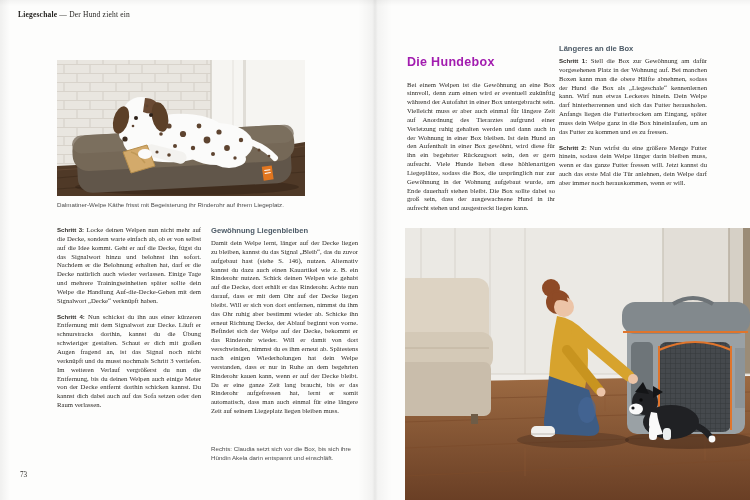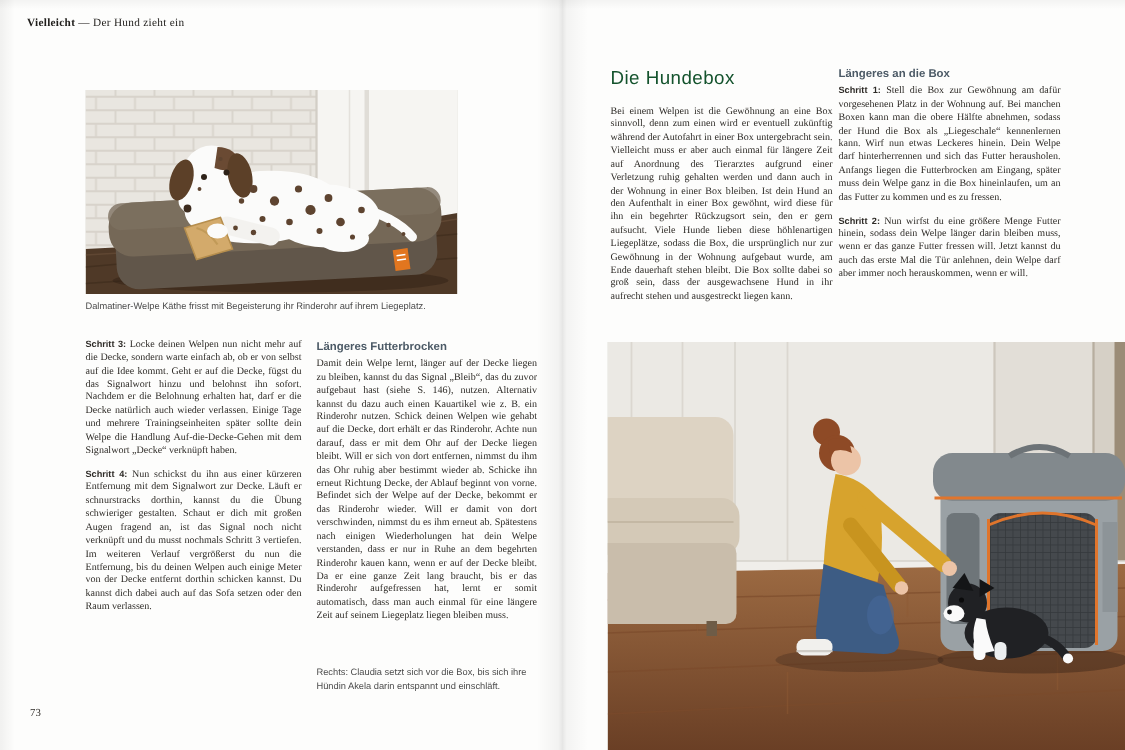--- a/index.html
+++ b/index.html
@@ -18,34 +18,34 @@
   .caption{font-family:"Liberation Sans", sans-serif;font-size:6.2px;line-height:1.5;color:#4b4b4b;}
   #caption-left{position:absolute;left:57px;top:200px;width:248px;}
   #caption-right{position:absolute;left:211px;top:444px;width:150px;}
   .col{position:absolute;font-size:6.7px;line-height:1.32;color:#2e2b27;text-align:justify;}
   #col-l1{left:57px;top:226px;width:144px;}
   #col-l2{left:211px;top:226px;width:147px;}
   #col-r1{left:407px;top:44px;width:148px;}
   #col-r2{left:559px;top:44px;width:148px;}
   .para{margin:0 0 7px 0;}
   .step-label{font-family:"Liberation Sans", sans-serif;font-weight:700;font-size:6.1px;}
-  .h-big{font-family:"Liberation Sans", sans-serif;font-weight:400;font-size:12.5px;
-         color:#14532d;margin:0 0 10px 0;letter-spacing:.3px;}
+  .h-big{font-family:"Liberation Sans", sans-serif;font-weight:700;font-size:12.5px;
+         color:#a21caf;margin:10px 0 10px 0;letter-spacing:.3px;}
   .h-sub{font-family:"Liberation Sans", sans-serif;font-weight:700;font-size:7.6px;
          color:#4c5a66;margin:0 0 3px 0;}
   .pagenum{position:absolute;left:20px;top:471px;font-size:7.2px;color:#2e2b27;}
 </style>
 </head>
 <body>
 
 <div class="edgeL"></div>
 <div class="edgeT"></div>
 
 <div class="running-head">
-  <span class="bold">Vielleicht</span>
+  <span class="bold">Liegeschale</span>
   <span>—</span>
   <span>Der Hund zieht ein</span>
 </div>
 
 <div class="photo" id="photo-left">
   <svg viewBox="0 0 248 136" xmlns="http://www.w3.org/2000/svg">
     <defs>
       <pattern id="brick" width="26" height="18" patternUnits="userSpaceOnUse">
         <rect width="26" height="18" fill="#e9e6e0"></rect>
         <path d="M0 4.5H26 M0 13.5H26 M7 4.5V13.5 M20 13.5V18 M20 0V4.5" stroke="#d8d3cb" stroke-width="1.2" fill="none"></path>
@@ -118,21 +118,21 @@
 </div>
 
 <div class="caption" id="caption-left">Dalmatiner-Welpe Käthe frisst mit Begeisterung ihr Rinderohr auf ihrem Liegeplatz.</div>
 
 <div class="col" id="col-l1">
   <p class="para"><span class="step-label">Schritt 3:</span><span> Locke deinen Welpen nun nicht mehr auf die Decke, sondern warte einfach ab, ob er von selbst auf die Idee kommt. Geht er auf die Decke, fügst du das Signalwort hinzu und belohnst ihn sofort. Nachdem er die Belohnung erhalten hat, darf er die Decke natürlich auch wieder verlassen. Einige Tage und mehrere Trainingseinheiten später sollte dein Welpe die Handlung Auf-die-Decke-Gehen mit dem Signalwort „Decke“ verknüpft haben.</span></p>
   <p class="para"><span class="step-label">Schritt 4:</span><span> Nun schickst du ihn aus einer kürzeren Entfernung mit dem Signalwort zur Decke. Läuft er schnurstracks dorthin, kannst du die Übung schwieriger gestalten. Schaut er dich mit großen Augen fragend an, ist das Signal noch nicht verknüpft und du musst nochmals Schritt 3 vertiefen. Im weiteren Verlauf vergrößerst du nun die Entfernung, bis du deinen Welpen auch einige Meter von der Decke entfernt dorthin schicken kannst. Du kannst dich dabei auch auf das Sofa setzen oder den Raum verlassen.</span></p>
 </div>
 
 <div class="col" id="col-l2">
-  <h2 class="h-sub">Längeres Futterbrocken</h2>
+  <h2 class="h-sub">Gewöhnung Liegenbleiben</h2>
   <p class="para">Damit dein Welpe lernt, länger auf der Decke liegen zu bleiben, kannst du das Signal „Bleib“, das du zuvor aufgebaut hast (siehe S. 146), nutzen. Alternativ kannst du dazu auch einen Kauartikel wie z. B. ein Rinderohr nutzen. Schick deinen Welpen wie gehabt auf die Decke, dort erhält er das Rinderohr. Achte nun darauf, dass er mit dem Ohr auf der Decke liegen bleibt. Will er sich von dort entfernen, nimmst du ihm das Ohr ruhig aber bestimmt wieder ab. Schicke ihn erneut Richtung Decke, der Ablauf beginnt von vorne. Befindet sich der Welpe auf der Decke, bekommt er das Rinderohr wieder. Will er damit von dort verschwinden, nimmst du es ihm erneut ab. Spätestens nach einigen Wiederholungen hat dein Welpe verstanden, dass er nur in Ruhe an dem begehrten Rinderohr kauen kann, wenn er auf der Decke bleibt. Da er eine ganze Zeit lang braucht, bis er das Rinderohr aufgefressen hat, lernt er somit automatisch, dass man auch einmal für eine längere Zeit auf seinem Liegeplatz liegen bleiben muss.</p>
 </div>
 
 <div class="caption" id="caption-right">Rechts: Claudia setzt sich vor die Box, bis sich ihre Hündin Akela darin entspannt und einschläft.</div>
 
 <div class="pagenum">73</div>
 
 <div class="col" id="col-r1">
   <h1 class="h-big">Die Hundebox</h1>
   <p class="para">Bei einem Welpen ist die Gewöhnung an eine Box sinnvoll, denn zum einen wird er eventuell zukünftig während der Autofahrt in einer Box untergebracht sein. Vielleicht muss er aber auch einmal für längere Zeit auf Anordnung des Tierarztes aufgrund einer Verletzung ruhig gehalten werden und dann auch in der Wohnung in einer Box bleiben. Ist dein Hund an den Aufenthalt in einer Box gewöhnt, wird diese für ihn ein begehrter Rückzugsort sein, den er gern aufsucht. Viele Hunde lieben diese höhlenartigen Liegeplätze, sodass die Box, die ursprünglich nur zur Gewöhnung in der Wohnung aufgebaut wurde, am Ende dauerhaft stehen bleibt. Die Box sollte dabei so groß sein, dass der ausgewachsene Hund in ihr aufrecht stehen und ausgestreckt liegen kann.</p>

